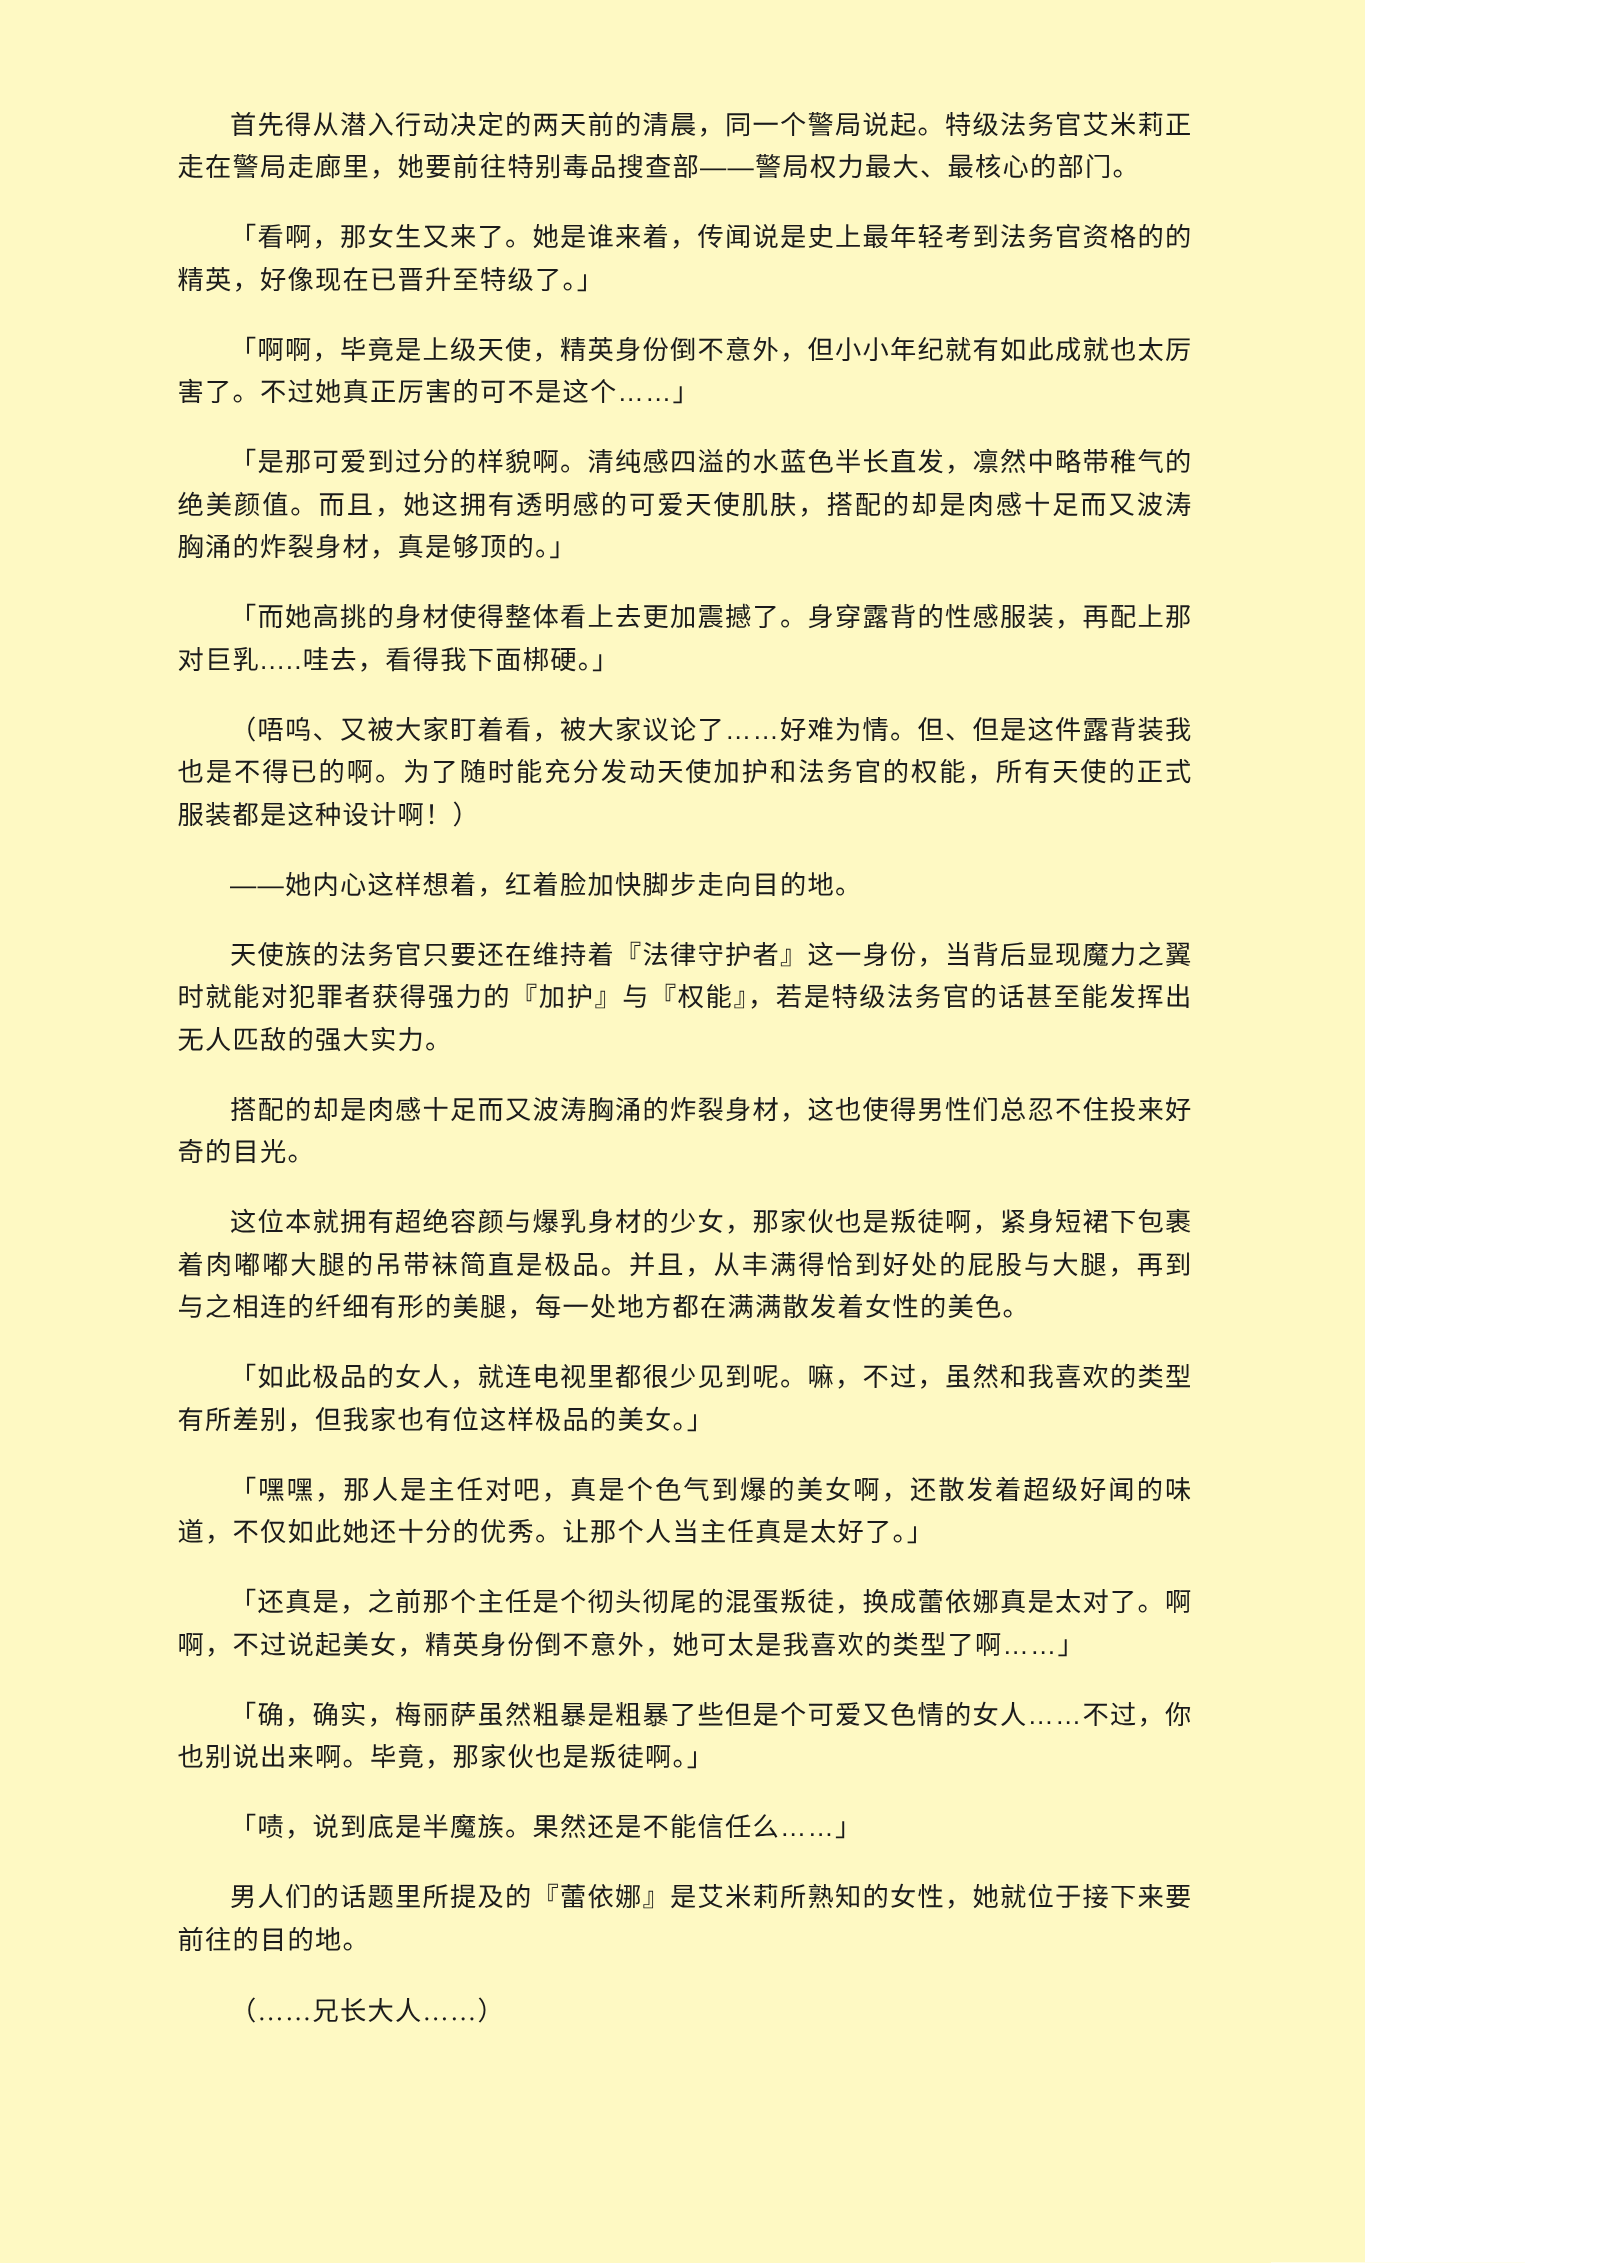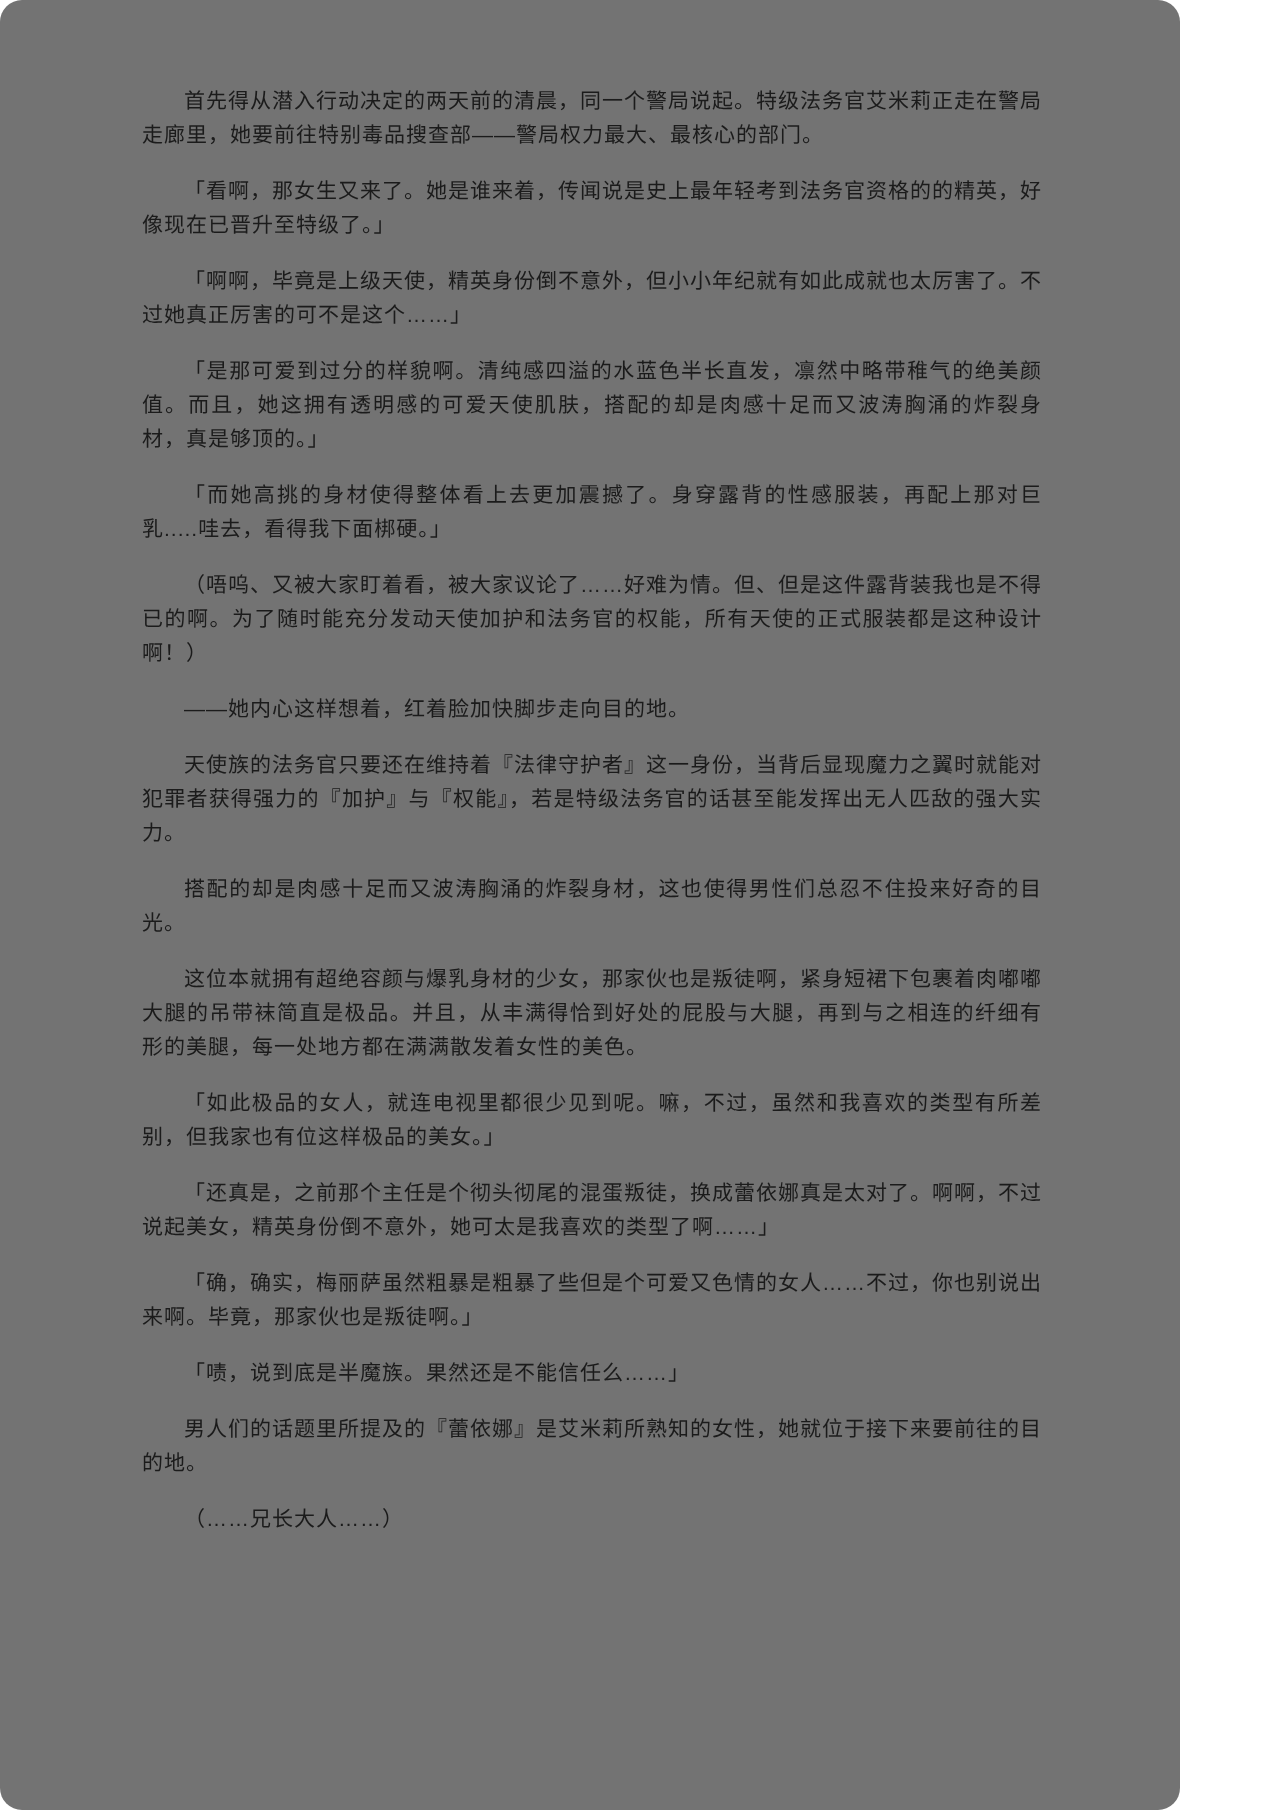--- a/index.html
+++ b/index.html
@@ -8,57 +8,58 @@
     background: #ffffff;
   }
   body {
     width: 1280px;
     height: 1810px;
     overflow: hidden;
     font-family: "Liberation Sans", "DejaVu Sans", sans-serif;
   }
   .page {
     box-sizing: border-box;
-    width: 1180px;
+    width: 1092px;
     height: 1810px;
     padding: 84px 138px 40px 142px;
-    background: #737373;
-    border-radius: 22px;
+    background: #fef9c3;
   }
   .text-content p {
     margin: 0 0 22px 0;
     padding: 0;
     font-size: 21px;
     line-height: 34px;
     letter-spacing: 1px;
     color: #1b1b1b;
     text-indent: 2em;
     text-align: justify;
     text-justify: inter-ideograph;
     word-break: break-all;
   }
   .text-content p:last-child {
     margin-bottom: 0;
+    font-family: Liberation Serif, serif;
   }
 </style>
 </head>
 <body style="background: rgb(255, 255, 255);">
 
 <main class="page">
   <section class="text-content" id="paragraph-container" style="color: rgb(27, 27, 27);">
       <p>首先得从潜入行动决定的两天前的清晨，同一个警局说起。特级法务官艾米莉正走在警局走廊里，她要前往特别毒品搜查部——警局权力最大、最核心的部门。</p>
       <p>「看啊，那女生又来了。她是谁来着，传闻说是史上最年轻考到法务官资格的的精英，好像现在已晋升至特级了。」</p>
       <p>「啊啊，毕竟是上级天使，精英身份倒不意外，但小小年纪就有如此成就也太厉害了。不过她真正厉害的可不是这个……」</p>
       <p>「是那可爱到过分的样貌啊。清纯感四溢的水蓝色半长直发，凛然中略带稚气的绝美颜值。而且，她这拥有透明感的可爱天使肌肤，搭配的却是肉感十足而又波涛胸涌的炸裂身材，真是够顶的。」</p>
       <p>「而她高挑的身材使得整体看上去更加震撼了。身穿露背的性感服装，再配上那对巨乳.....哇去，看得我下面梆硬。」</p>
       <p>（唔呜、又被大家盯着看，被大家议论了……好难为情。但、但是这件露背装我也是不得已的啊。为了随时能充分发动天使加护和法务官的权能，所有天使的正式服装都是这种设计啊！）</p>
       <p>——她内心这样想着，红着脸加快脚步走向目的地。</p>
       <p>天使族的法务官只要还在维持着『法律守护者』这一身份，当背后显现魔力之翼时就能对犯罪者获得强力的『加护』与『权能』，若是特级法务官的话甚至能发挥出无人匹敌的强大实力。</p>
       <p>搭配的却是肉感十足而又波涛胸涌的炸裂身材，这也使得男性们总忍不住投来好奇的目光。</p>
       <p>这位本就拥有超绝容颜与爆乳身材的少女，那家伙也是叛徒啊，紧身短裙下包裹着肉嘟嘟大腿的吊带袜简直是极品。并且，从丰满得恰到好处的屁股与大腿，再到与之相连的纤细有形的美腿，每一处地方都在满满散发着女性的美色。</p>
       <p>「如此极品的女人，就连电视里都很少见到呢。嘛，不过，虽然和我喜欢的类型有所差别，但我家也有位这样极品的美女。」</p>
+      <p>「嘿嘿，那人是主任对吧，真是个色气到爆的美女啊，还散发着超级好闻的味道，不仅如此她还十分的优秀。让那个人当主任真是太好了。」</p>
       <p>「还真是，之前那个主任是个彻头彻尾的混蛋叛徒，换成蕾依娜真是太对了。啊啊，不过说起美女，精英身份倒不意外，她可太是我喜欢的类型了啊……」</p>
       <p>「确，确实，梅丽萨虽然粗暴是粗暴了些但是个可爱又色情的女人……不过，你也别说出来啊。毕竟，那家伙也是叛徒啊。」</p>
       <p>「啧，说到底是半魔族。果然还是不能信任么……」</p>
       <p>男人们的话题里所提及的『蕾依娜』是艾米莉所熟知的女性，她就位于接下来要前往的目的地。</p>
       <p>（……兄长大人……）</p>
     </section>
 </main>
 
 </body></html>

